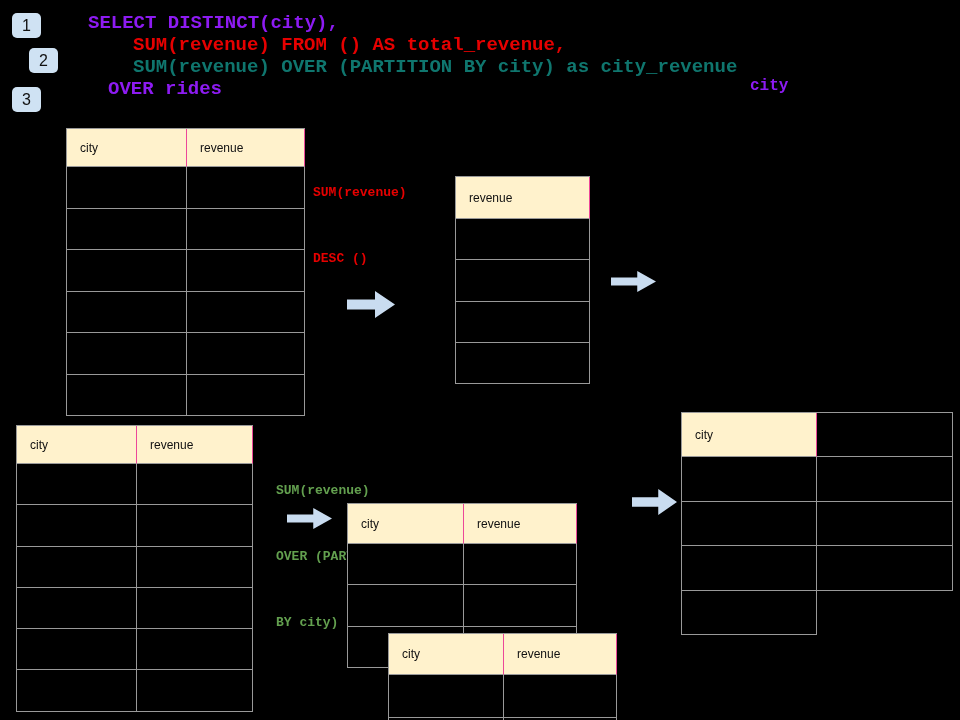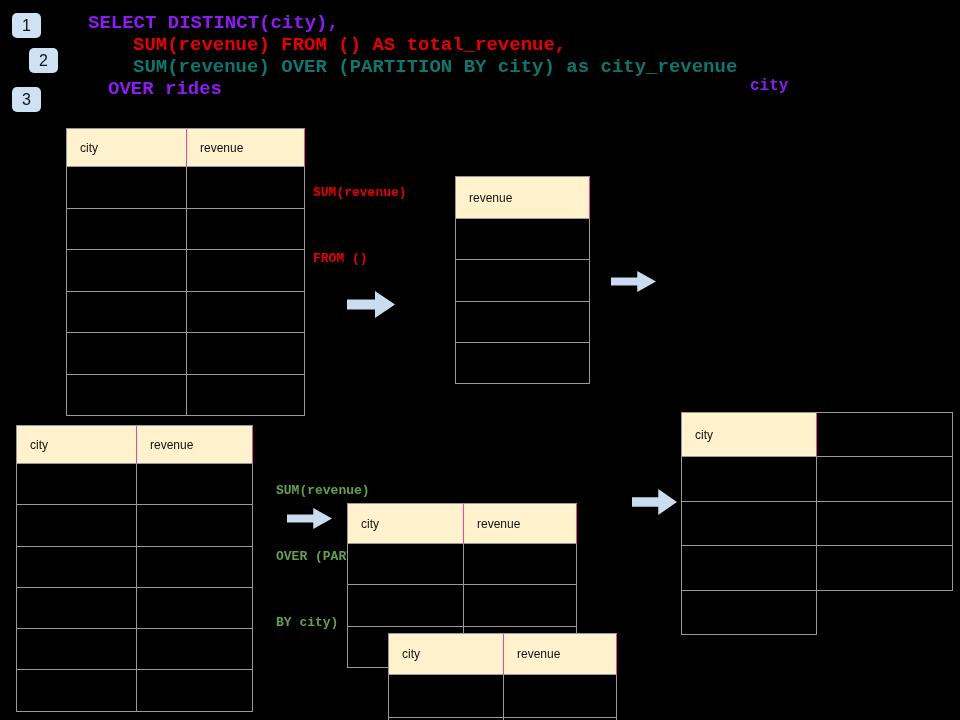--- a/index.html
+++ b/index.html
@@ -95,21 +95,21 @@
   <div id="cl2" class="code-line c-red">SUM(revenue) FROM () AS total_revenue,</div>
   <div id="cl3" class="code-line c-green">SUM(revenue) OVER (PARTITION BY city) as city_revenue</div>
   <div id="cl4" class="code-line c-purple">OVER rides</div>
 
   <div id="side-note">
     <div>city</div>
   </div>
 
   <div id="annotation-total" class="annotation">
     <div>SUM(revenue)</div>
-    <div>FROM ()</div>
+    <div>DESC ()</div>
   </div>
 
   <div id="annotation-partition" class="annotation">
     <div>SUM(revenue)</div>
     <div>OVER (PARTITION</div>
     <div>BY city)</div>
   </div>
 
   <div id="t1" class="table">
       <div class="th">city</div>

